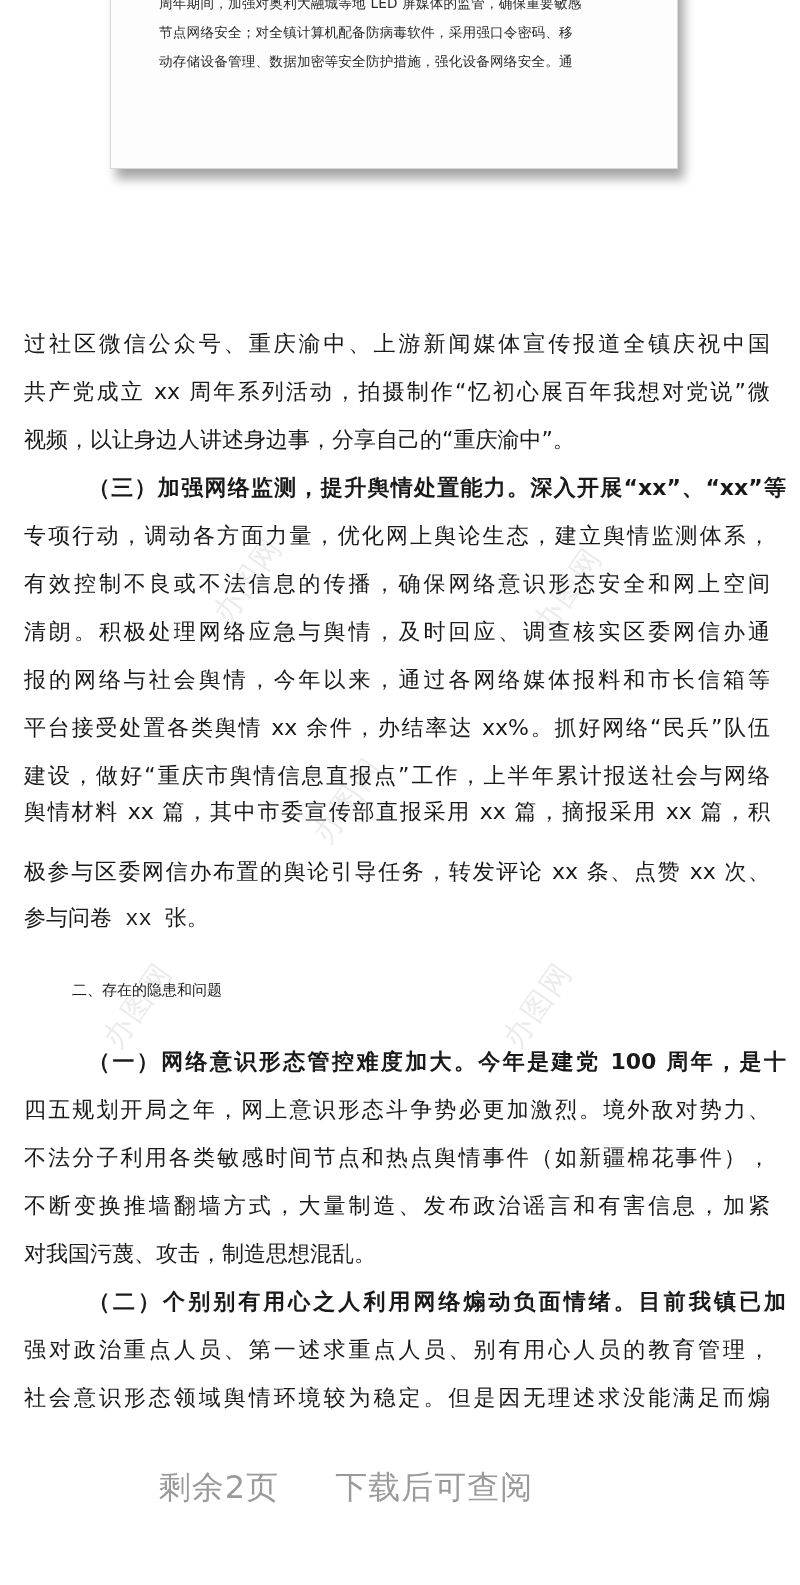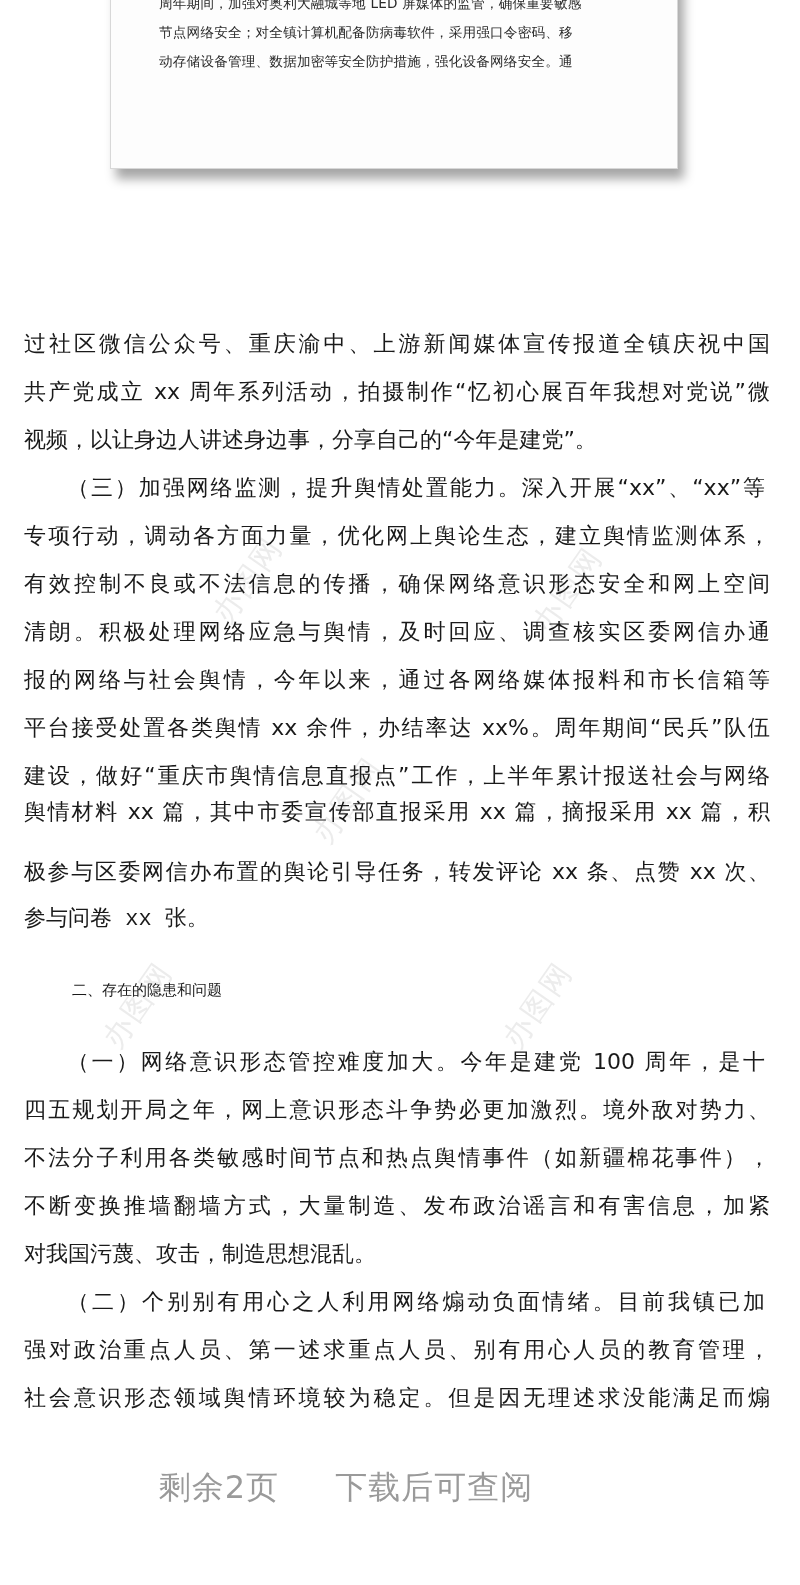--- a/index.html
+++ b/index.html
@@ -19,21 +19,21 @@
       white-space: nowrap; letter-spacing: 0.2px;
     }
     
     .doc-body { position: absolute; left: 24px; top: 320px; width: 746px; }
     .line {
       position: absolute; left: 0; height: 48px; line-height: 48px;
       font-size: 22px; white-space: nowrap; color: #1a1a1a;
       text-align: justify; text-align-last: justify; width: 746px;
     }
     .line.last { text-align-last: left; width: auto; }
-    .line.indent { left: 43px; width: 698px; }
+    .line.indent { left: 64px; width: 698px; font-weight: bold; }
     .heading { position: absolute; left: 48px; font-size: 15px; line-height: 48px; white-space: nowrap; }
     .watermark {
       position: absolute; font-size: 30px; color: rgba(200,200,200,0.35);
       transform: rotate(-55deg); white-space: nowrap; pointer-events: none;
       letter-spacing: 2px;
     }
     .footer-note {
       position: absolute; left: 0; width: 692px; top: 1466px; text-align: center;
       font-size: 32px; color: #9a9a9a; letter-spacing: 1px;
     }
@@ -50,28 +50,28 @@
 <div class="watermark" style="left:520px; top:570px;">办图网</div>
 <div class="watermark" style="left:300px; top:780px;">办图网</div>
 <div class="watermark" style="left:90px; top:985px;">办图网</div>
 <div class="watermark" style="left:490px; top:985px;">办图网</div>
 <div class="watermark" style="left:200px; top:560px;">办图网</div>
 
 <div class="doc-body">
 
   <div class="line" style="top:0px;">过社区微信公众号、重庆渝中、上游新闻媒体宣传报道全镇庆祝中国</div>
   <div class="line" style="top:48px;">共产党成立 xx 周年系列活动，拍摄制作“忆初心展百年我想对党说”微</div>
-  <div class="line last" style="top:96px;">视频，以让身边人讲述身边事，分享自己的“今年是建党”。</div>
+  <div class="line last" style="top:96px;">视频，以让身边人讲述身边事，分享自己的“重庆渝中”。</div>
 
   <div class="line indent" style="top:144px;">（三）加强网络监测，提升舆情处置能力。深入开展“xx”、“xx”等</div>
   <div class="line" style="top:192px;">专项行动，调动各方面力量，优化网上舆论生态，建立舆情监测体系，</div>
   <div class="line" style="top:240px;">有效控制不良或不法信息的传播，确保网络意识形态安全和网上空间</div>
   <div class="line" style="top:288px;">清朗。积极处理网络应急与舆情，及时回应、调查核实区委网信办通</div>
   <div class="line" style="top:336px;">报的网络与社会舆情，今年以来，通过各网络媒体报料和市长信箱等</div>
-  <div class="line" style="top:384px;">平台接受处置各类舆情 xx 余件，办结率达 xx%。周年期间“民兵”队伍</div>
+  <div class="line" style="top:384px;">平台接受处置各类舆情 xx 余件，办结率达 xx%。抓好网络“民兵”队伍</div>
   <div class="line" style="top:432px;">建设，做好“重庆市舆情信息直报点”工作，上半年累计报送社会与网络</div>
   <div class="line" style="top:468px;">舆情材料 xx 篇，其中市委宣传部直报采用 xx 篇，摘报采用 xx 篇，积</div>
   <div class="line" style="top:528px;">极参与区委网信办布置的舆论引导任务，转发评论 xx 条、点赞 xx 次、</div>
   <div class="line last" style="top:576px;font-family:Liberation Mono, monospace;">参与问卷 xx 张。</div>
 
   <div class="heading" style="top:646px;">二、存在的隐患和问题</div>
 
   <div class="line indent" style="top:718px;">（一）网络意识形态管控难度加大。今年是建党  100  周年，是十</div>
   <div class="line" style="top:766px;">四五规划开局之年，网上意识形态斗争势必更加激烈。境外敌对势力、</div>
   <div class="line" style="top:814px;">不法分子利用各类敏感时间节点和热点舆情事件（如新疆棉花事件），</div>

